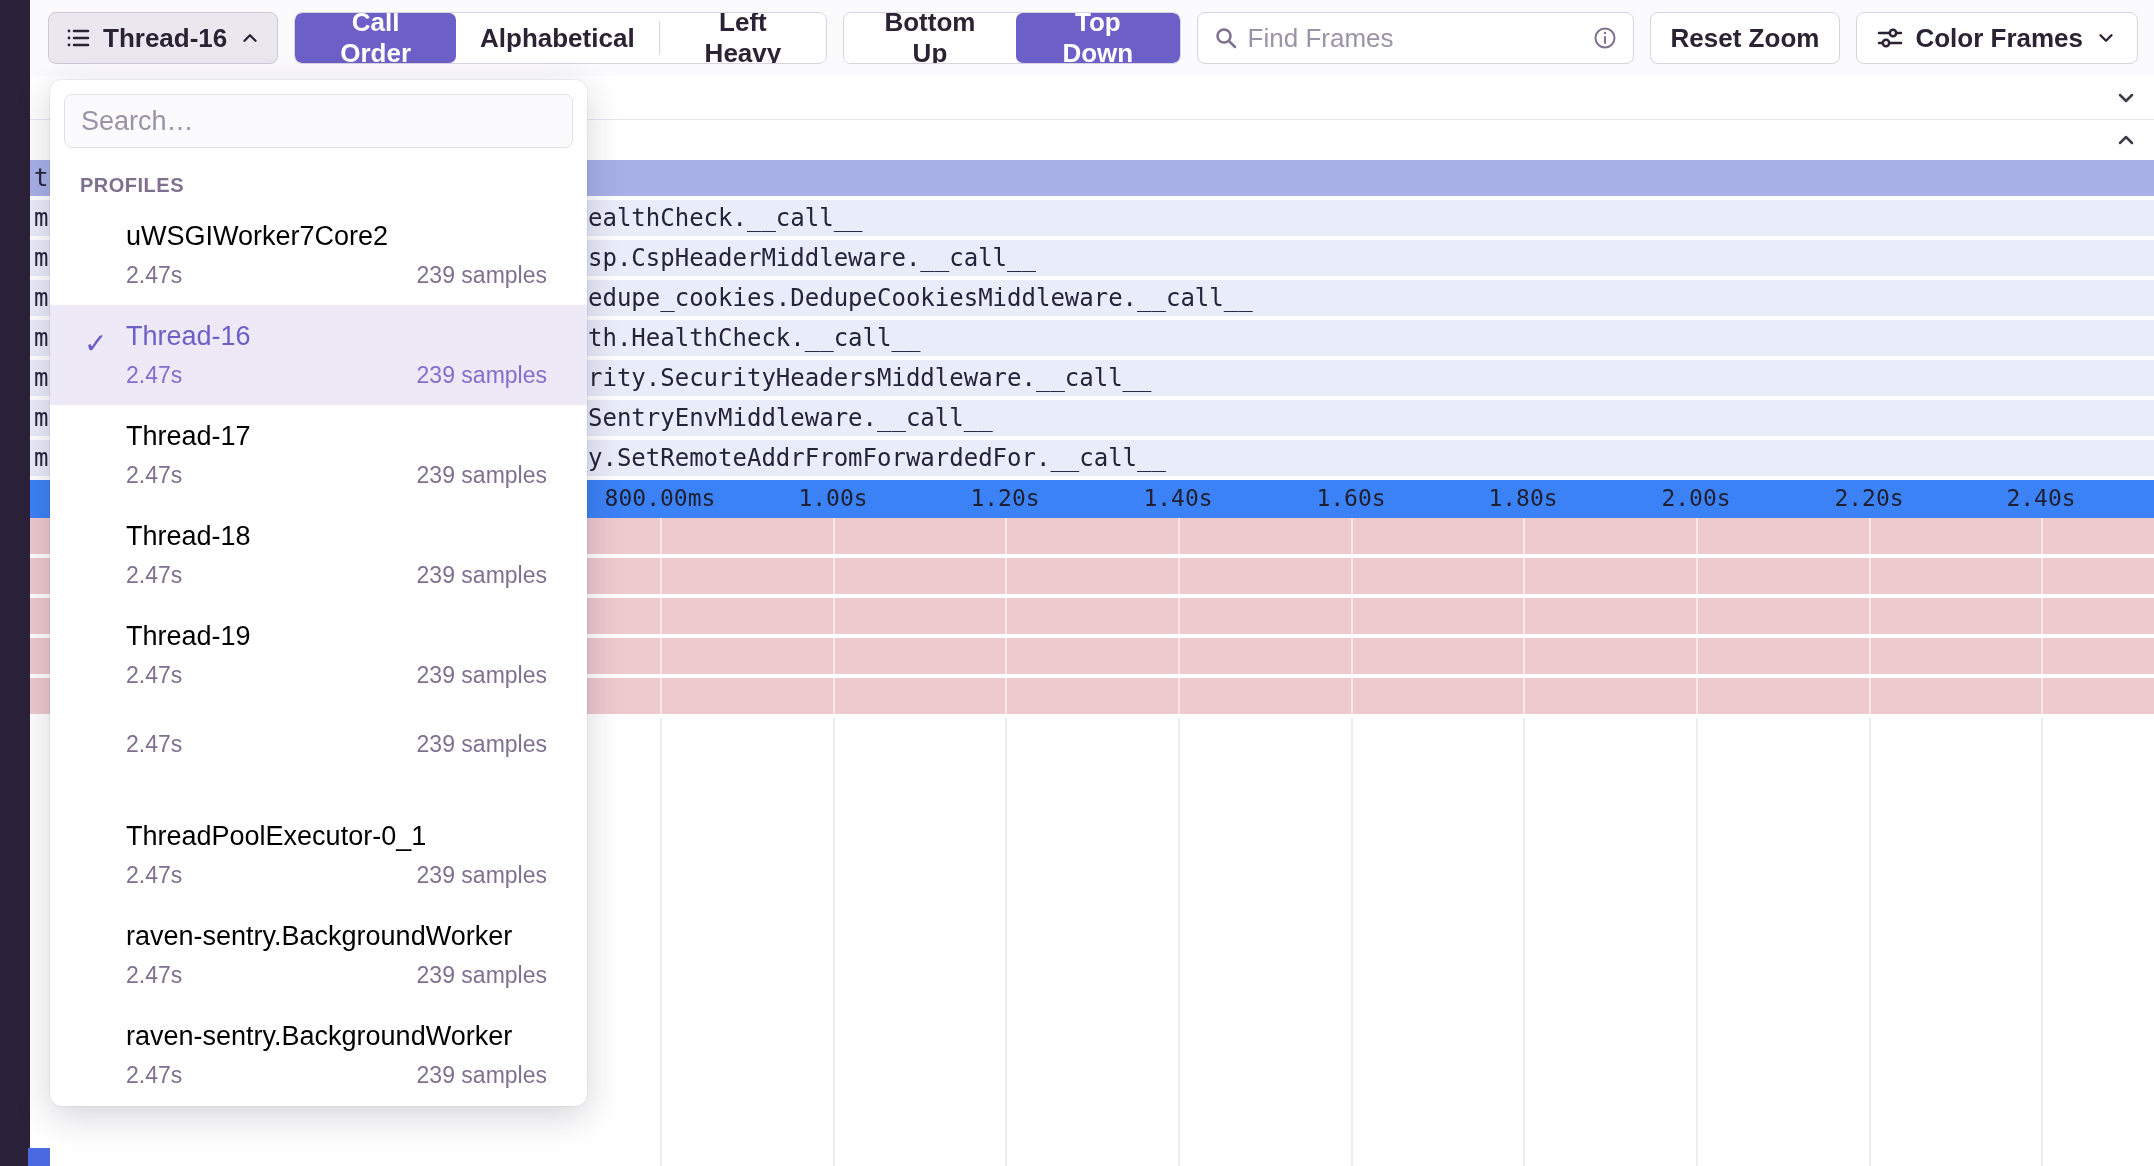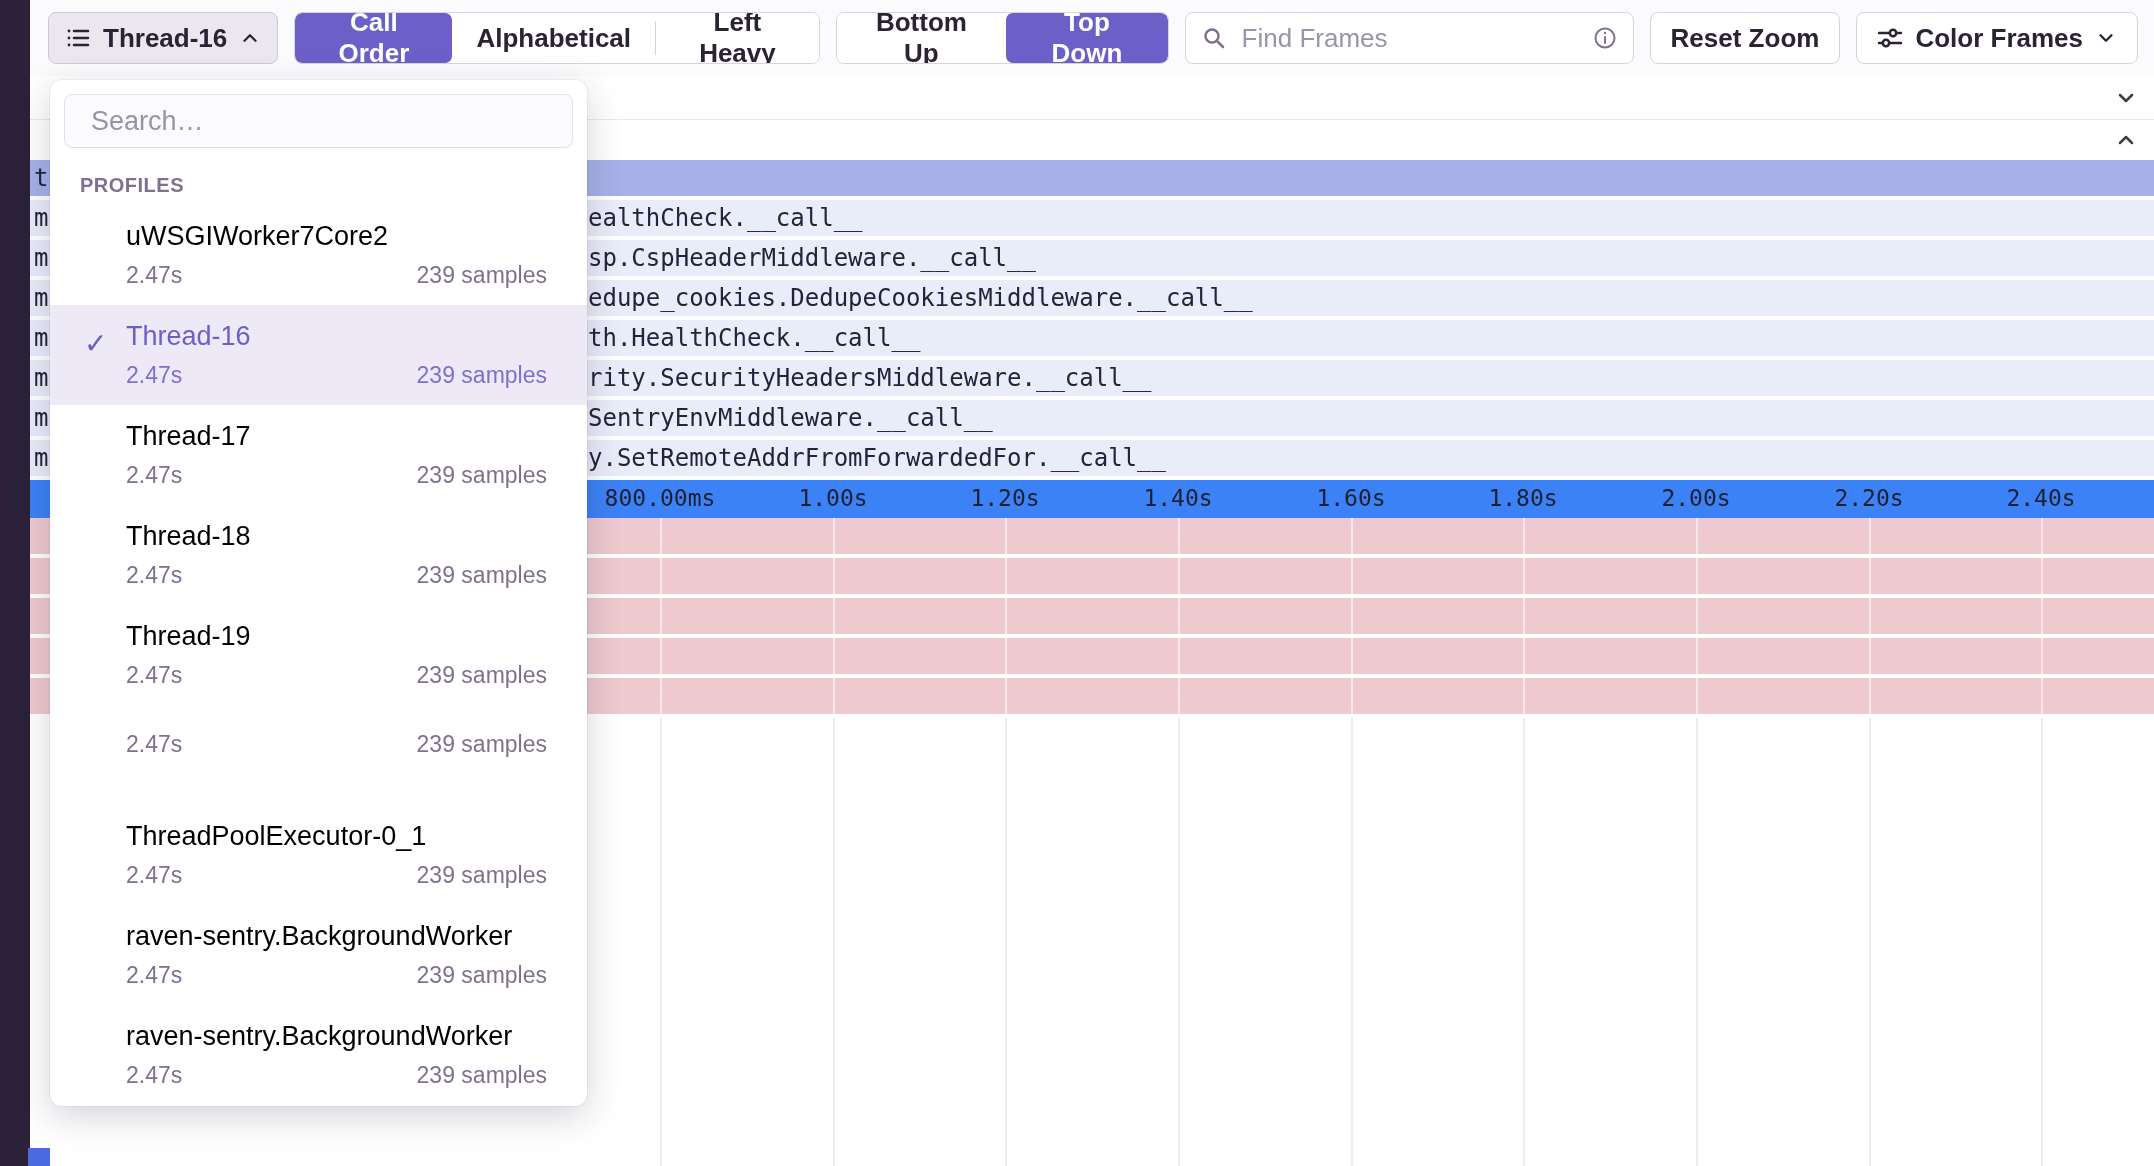--- a/index.html
+++ b/index.html
@@ -19,21 +19,21 @@
          display:flex; align-items:center; gap:12px; font-size:26px; font-weight:700; color:#2b2233;
          padding:16px 20px; cursor:pointer; white-space:nowrap; font-family:inherit; }
   .thread-btn { background:#eae7ef; border-color:#cfc8d9; padding:0 16px; }
   .seg-group { height:52px; border:1.5px solid #d9d3e0; border-radius:8px; background:#fff;
                display:flex; align-items:stretch; overflow:hidden; }
   .seg { display:flex; align-items:center; padding:0 24px; font-size:26px; font-weight:700;
          color:#2b2233; background:#fff; border:none; cursor:pointer; font-family:inherit; }
   .seg.active { background:#6c5fc7; color:#fff; border-radius:7px; }
   .seg-divider { width:1.5px; background:#d9d3e0; margin:8px 0; }
   .find { flex:1; height:52px; border:1.5px solid #d9d3e0; border-radius:8px; background:#fff;
-          display:flex; align-items:center; gap:16px; padding:0 16px; }
+          display:flex; align-items:center; gap:10px; padding:0 16px; }
   .find input { border:none; outline:none; background:transparent; flex:1; font-size:26px;
                 color:#2b2233; font-family:inherit; }
   .find input::placeholder { color:#9b93a7; }
 
   
   .content { position:absolute; left:30px; right:0; top:76px; bottom:0; background:#fff; z-index:1; }
   .panel-bar { position:absolute; left:0; right:0; }
   .bar1 { top:0; height:44px; border-bottom:1px solid #eae6ef; }
   .bar2 { top:45px; height:38px; }
   .panel-bar svg { position:absolute; right:16px; }
@@ -57,21 +57,21 @@
   .grid-region { position:absolute; left:0; right:0; top:642px; bottom:0; }
   .grid-region .vline { position:absolute; top:0; bottom:0; width:2px; background:#ececf2; }
 
   
   .dropdown { position:absolute; left:50px; top:80px; width:537px; height:1026px; background:#fff;
               border-radius:12px; box-shadow:0 10px 36px rgba(40,30,60,.20), 0 0 0 1px rgba(40,30,60,.05);
               z-index:10; overflow:hidden; }
   .dd-search { margin:14px; height:54px; border:1.5px solid #e4dfe9; border-radius:8px; background:#fbfafc;
                display:flex; align-items:center; padding:0 16px; }
   .dd-search input { border:none; outline:none; background:transparent; width:100%; font-size:27px;
-                     color:#0369a1; font-family:inherit;margin-left:10px; }
+                     color:#0369a1; font-family:inherit; }
   .dd-search input::placeholder { color:#9a92a6; }
   .dd-section { padding:12px 0 8px 30px; font-size:20px; font-weight:700; color:#80708f; letter-spacing:.5px; }
   .p-item { position:relative; height:100px; padding:16px 40px 0 76px; cursor:pointer; }
   .p-item .check { position:absolute; left:34px; top:22px; font-size:28px; color:#6c5fc7; display:none; }
   .p-item.selected { background:#eee9f7; }
   .p-item.selected .check { display:block; }
   .p-item .pname { font-size:27px; color:#000000; }
   .p-item.selected .pname { color:#6c5fc7; }
   .p-item .sub { display:flex; justify-content:space-between; margin-top:10px; font-size:23px; color:#80708f; }
   .p-item.selected .sub { color:#7e70cc; }

